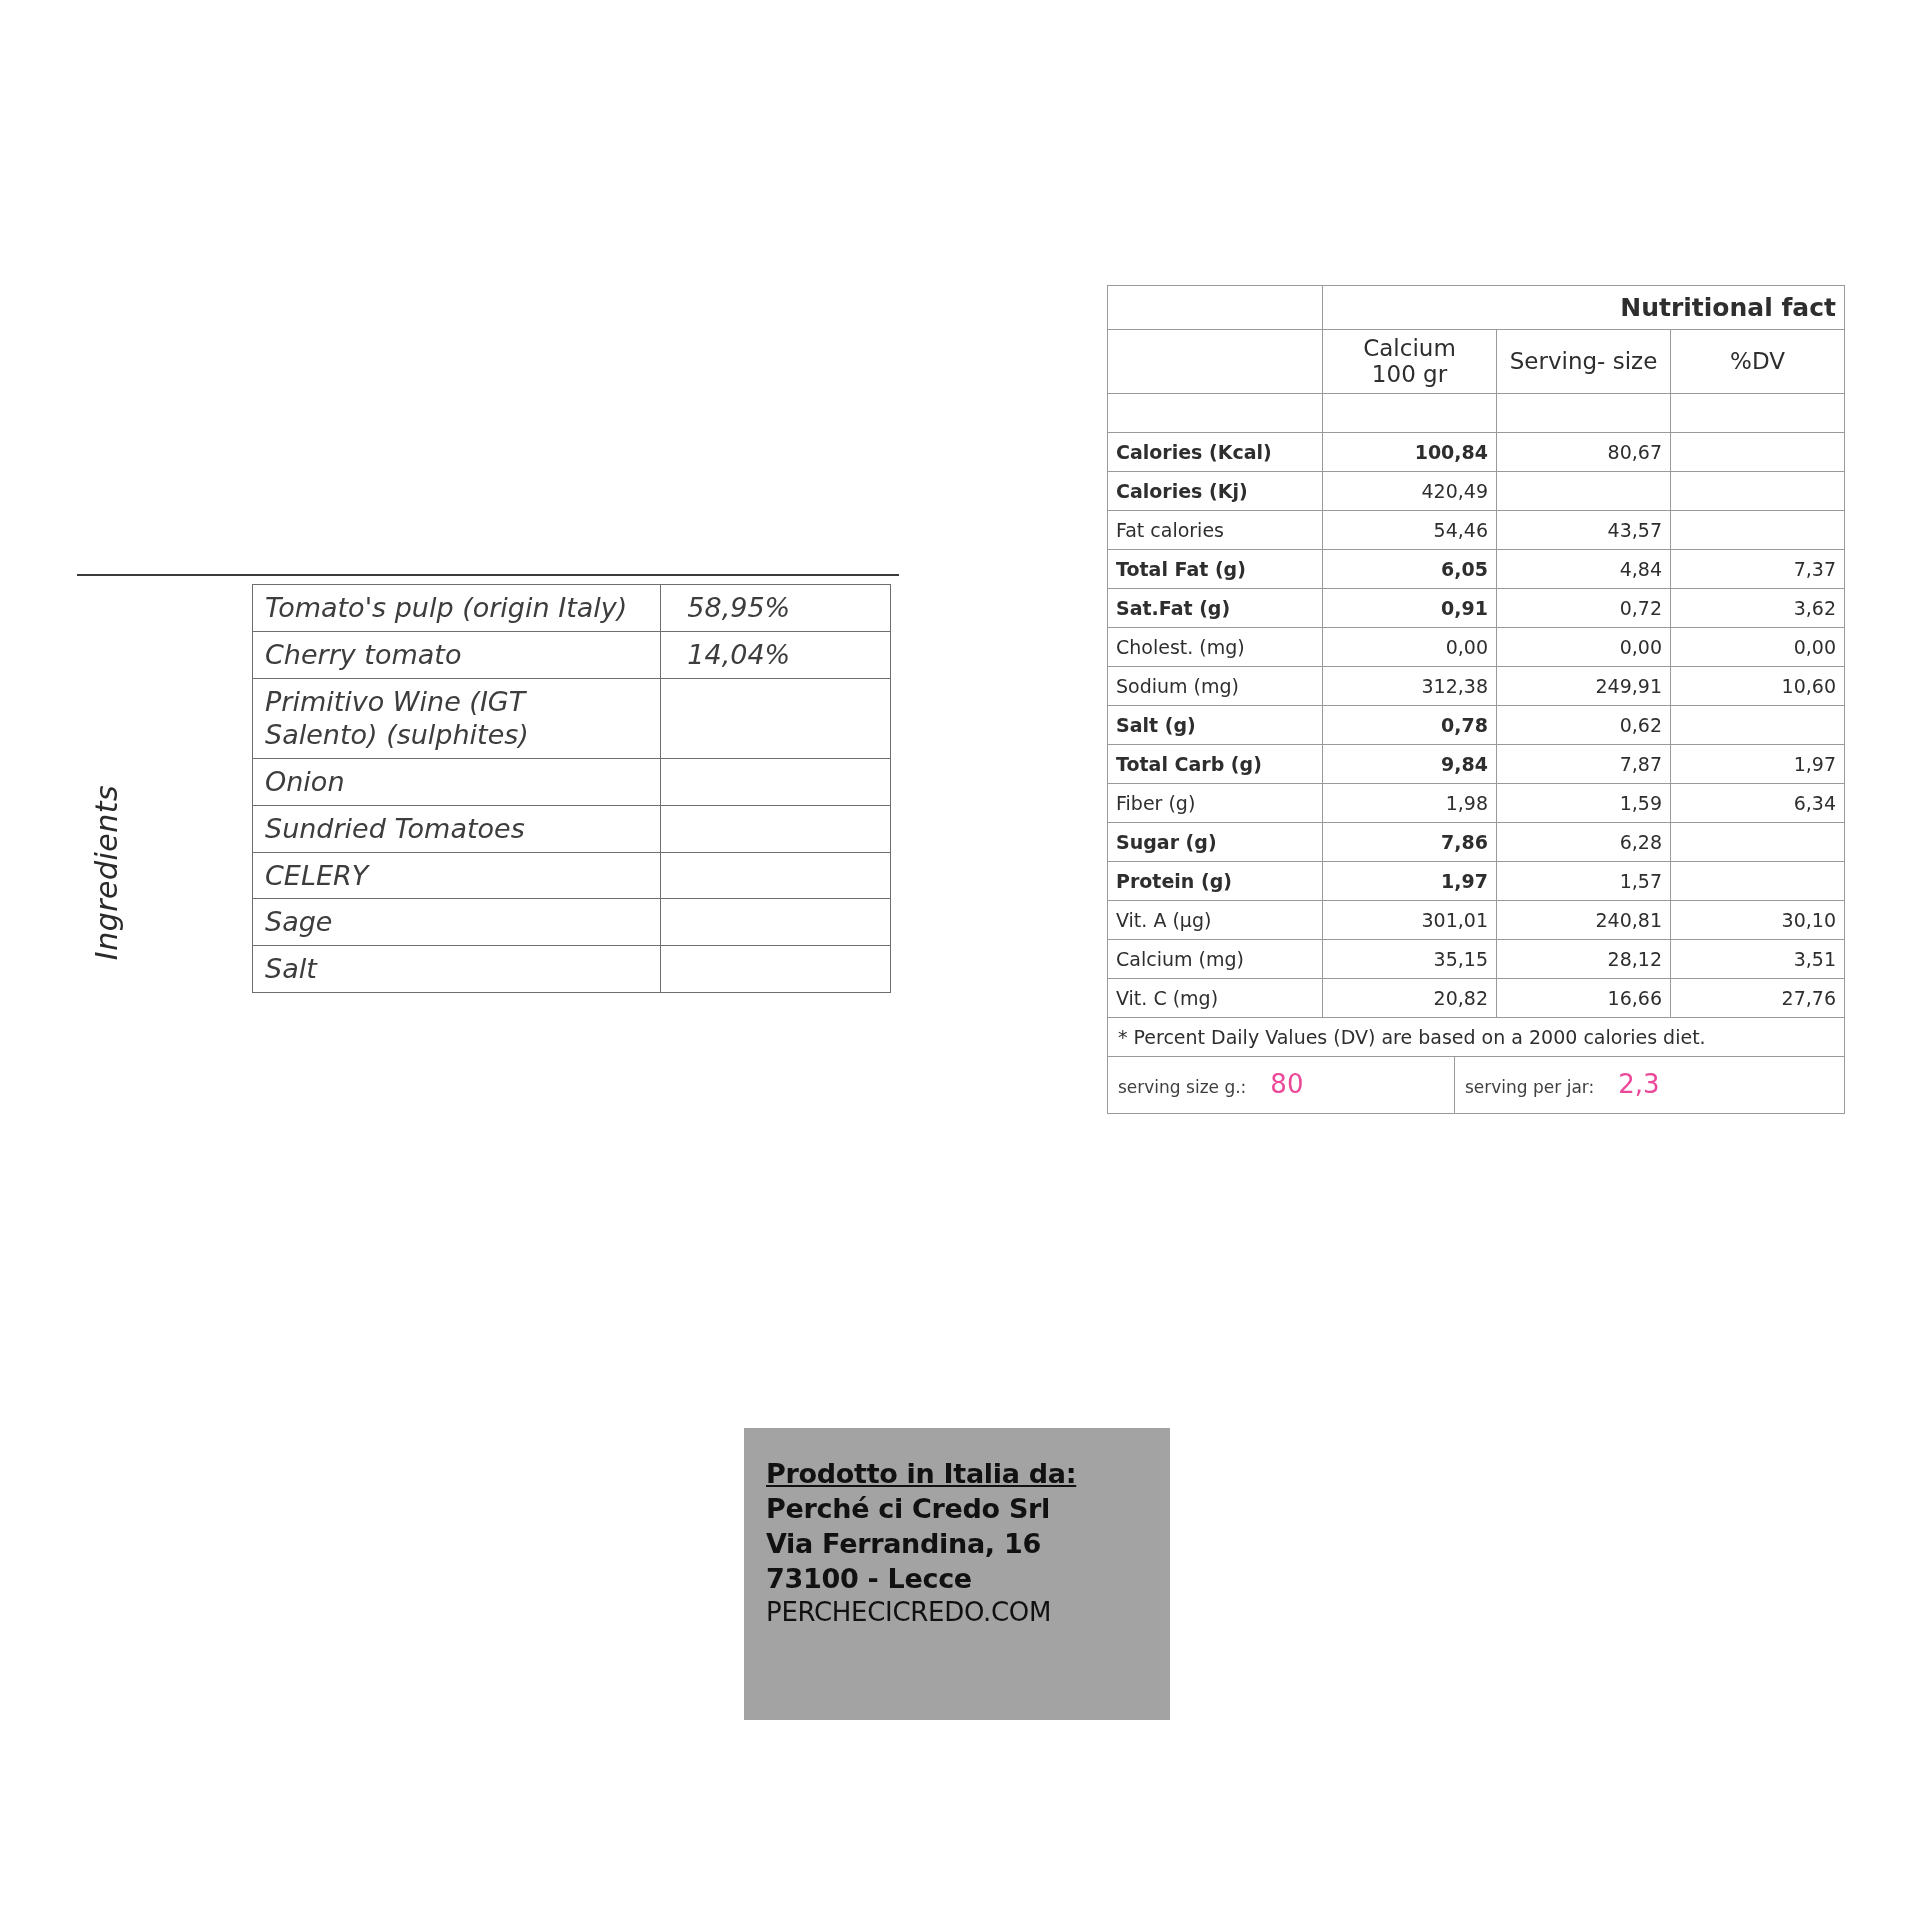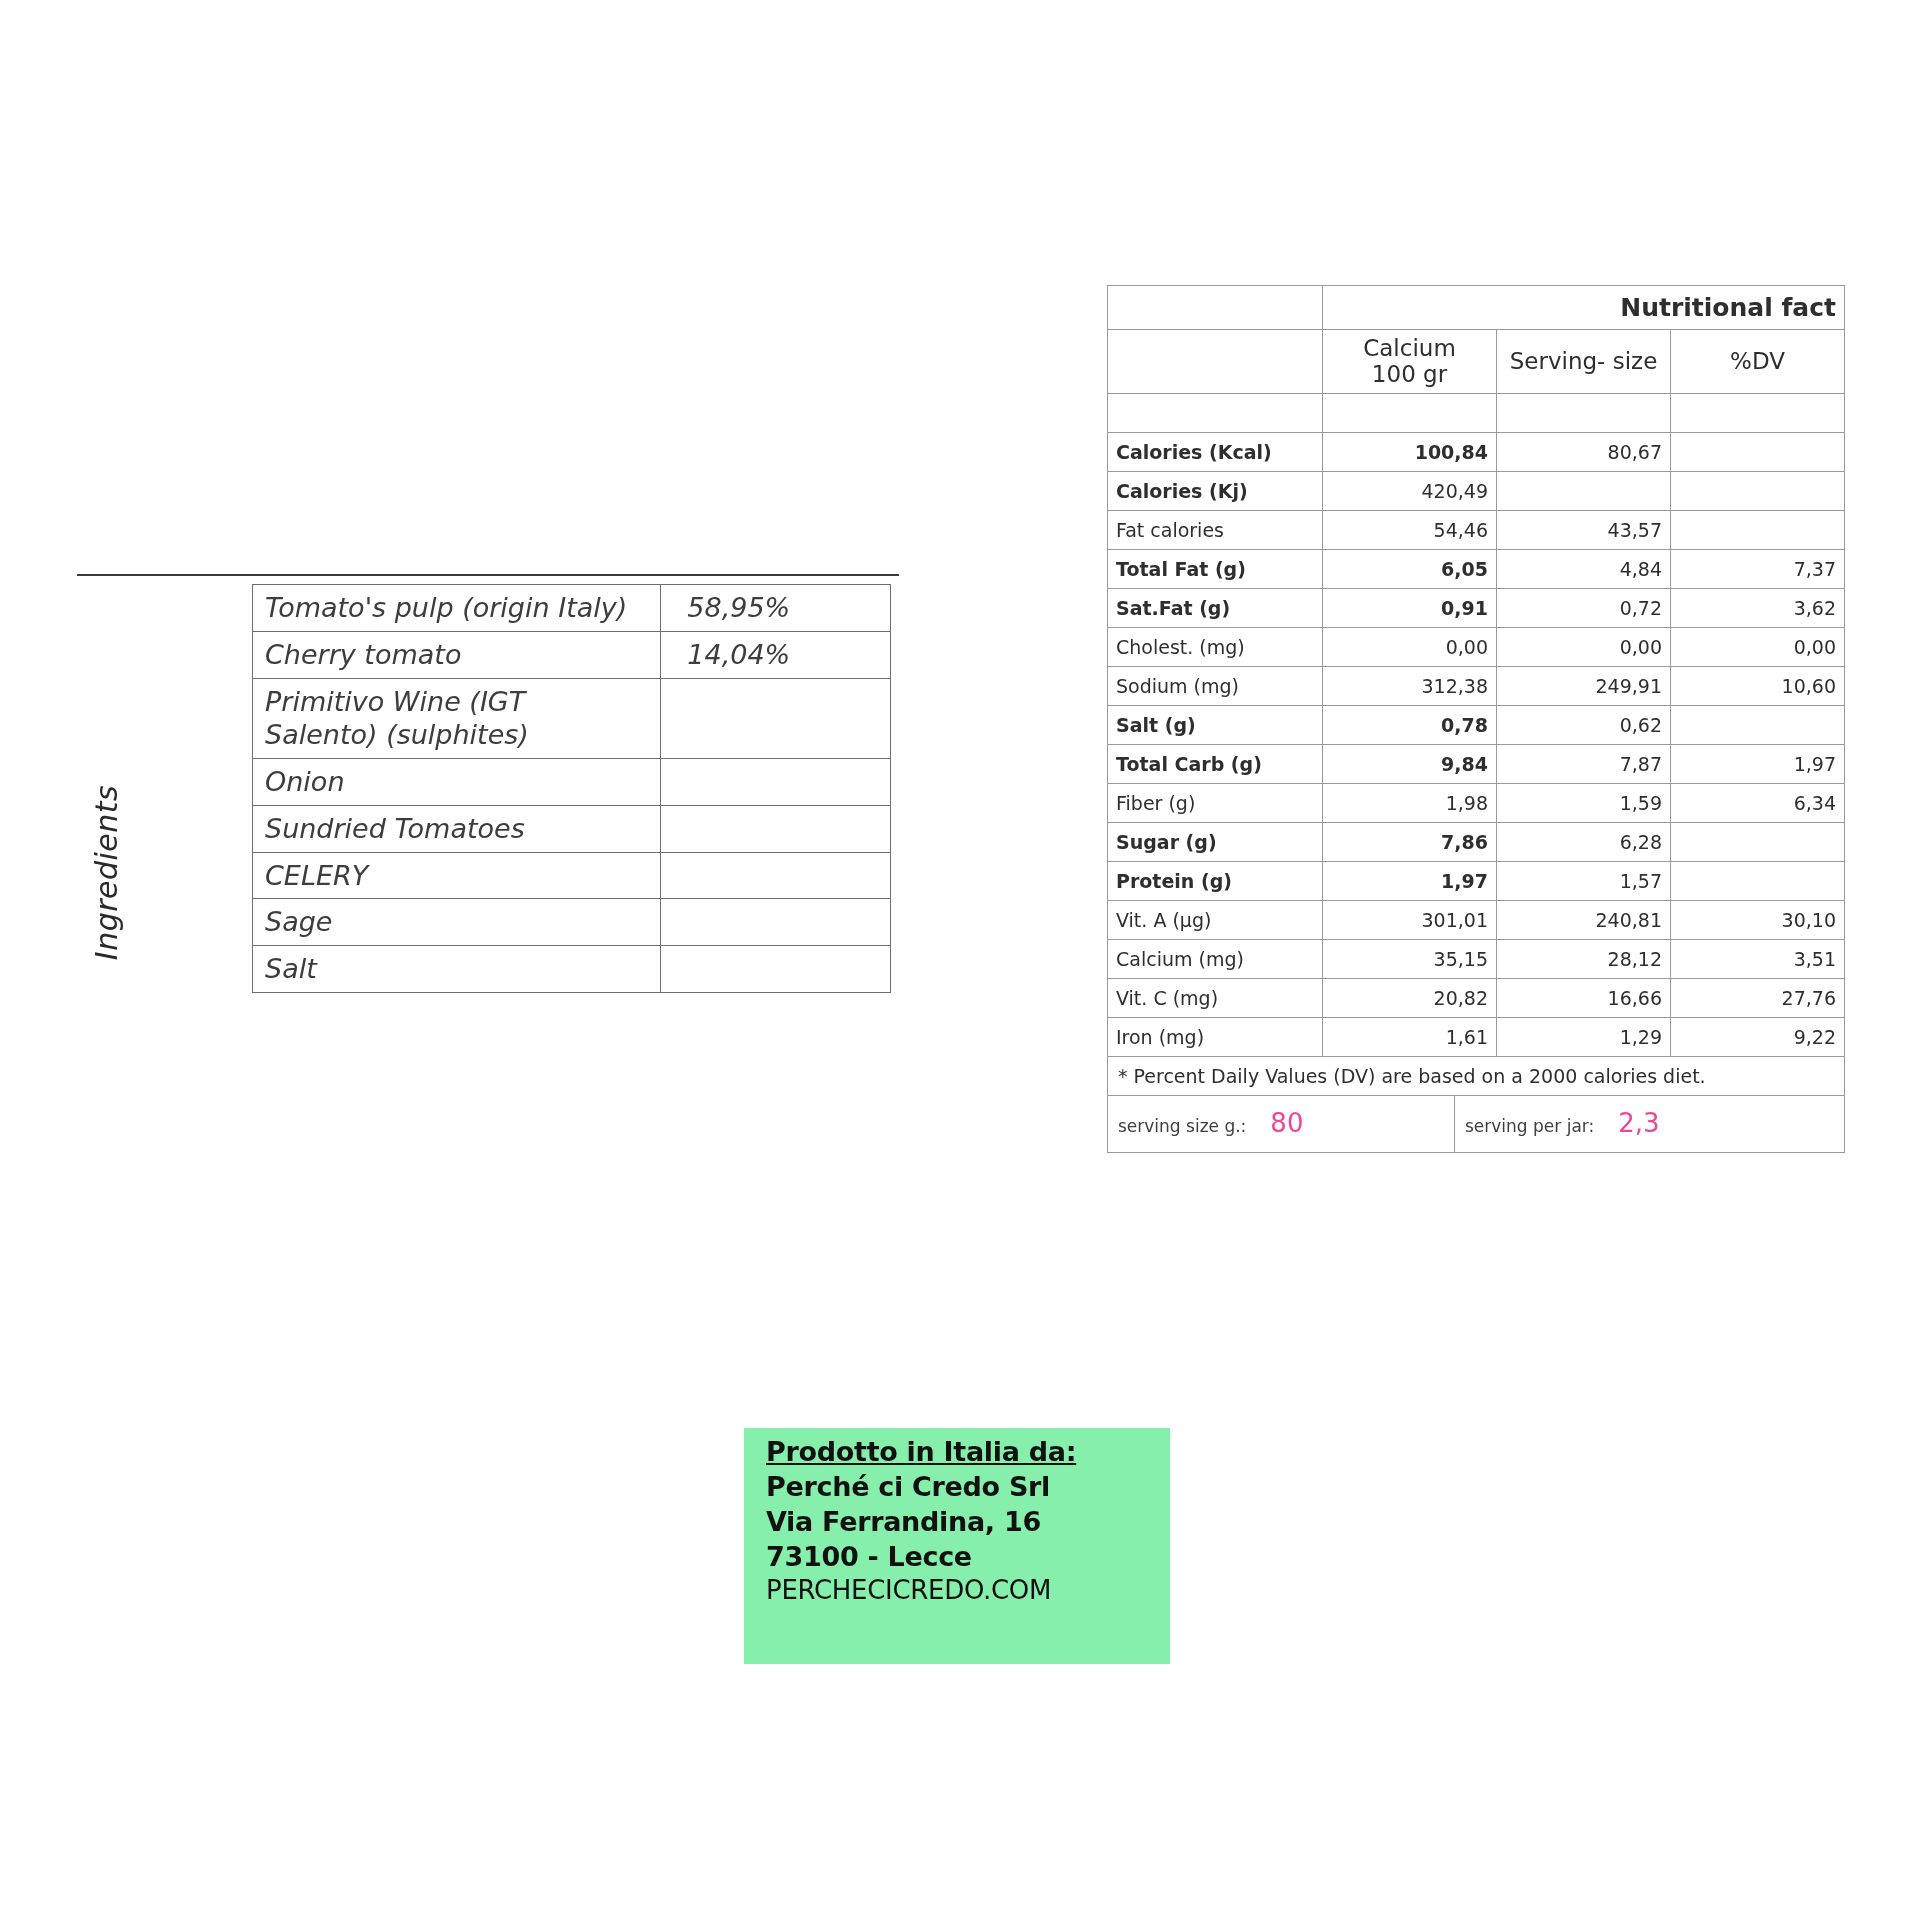--- a/index.html
+++ b/index.html
@@ -154,23 +154,23 @@
     color: #ec4899;
     margin-left: 24px;
   }
 
   
   #producer-stamp {
     position: absolute;
     left: 744px;
     top: 1428px;
     width: 426px;
-    height: 236px;
-    background: #86efac;
-    padding: 6px 20px 0 22px;
+    height: 292px;
+    background: #a3a3a3;
+    padding: 28px 20px 0 22px;
     box-sizing: border-box;
     font-family: "DejaVu Sans", sans-serif;
     color: #111111;
     line-height: 1.30;
   }
   #producer-stamp .ps-line {
     font-size: 27px;
     font-weight: bold;
     letter-spacing: -0.3px;
     white-space: nowrap;
@@ -333,26 +333,20 @@
         <td class="col-label rowlabel">Calcium (mg)</td>
         <td class="col-avg num">35,15</td>
         <td class="col-serv num">28,12</td>
         <td class="col-dv num">3,51</td>
       </tr>
       <tr>
         <td class="col-label rowlabel">Vit. C (mg)</td>
         <td class="col-avg num">20,82</td>
         <td class="col-serv num">16,66</td>
         <td class="col-dv num">27,76</td>
-      </tr>
-      <tr>
-        <td class="col-label rowlabel">Iron (mg)</td>
-        <td class="col-avg num">1,61</td>
-        <td class="col-serv num">1,29</td>
-        <td class="col-dv num">9,22</td>
       </tr>
 
       <tr class="footnote">
         <td colspan="4">* Percent Daily Values (DV) are based on a 2000 calories diet.</td>
       </tr>
     </tbody>
   </table>
 
   <div id="serving-row">
     <div class="serving-cell left">

